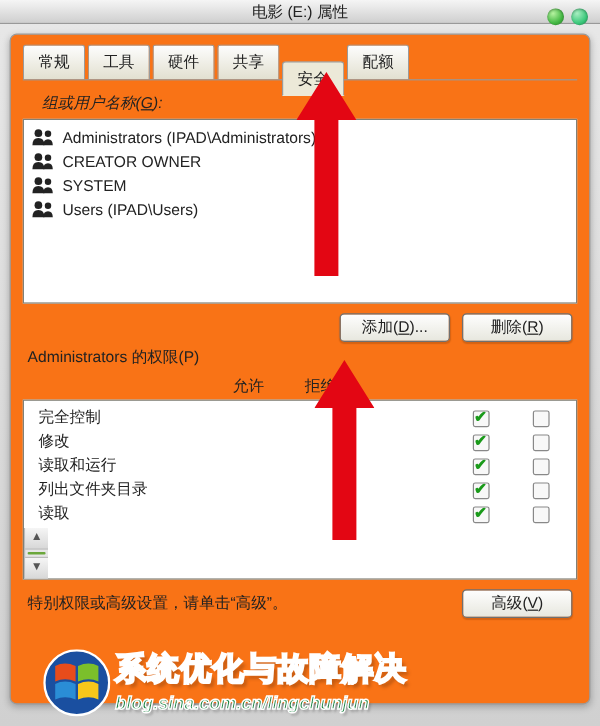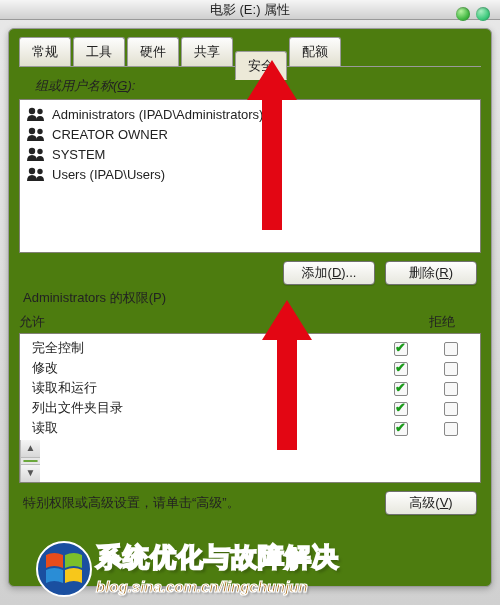--- a/index.html
+++ b/index.html
@@ -29,21 +29,21 @@
     position: absolute;
     right: 10px; top: 7px;
     display: flex; gap: 6px;
   }
   .dot { width: 14px; height: 14px; border-radius: 50%; box-shadow: inset 0 1px 2px rgba(0,0,0,.3); }
   .dot.green  { background: radial-gradient(circle at 35% 30%, #b6f3a0, #43b843 60%, #2a7a2a); }
   .dot.green2 { background: radial-gradient(circle at 35% 30%, #a8eec1, #3cc97c 60%, #1f7d4a); }
   .window {
     margin: 8px;
     height: calc(100% - 46px);
-    background: #4d7c0f;
+    background: #f97316;
     border: 1px solid #9a9a9a;
     border-radius: 6px;
     padding: 8px 10px 10px 10px;
     position: relative;
     box-shadow: 0 2px 6px rgba(0,0,0,.25);
   }
   
   .tabs {
     display: flex;
     gap: 0;
@@ -100,21 +100,21 @@
     background: linear-gradient(#fefefe,#e7e7de);
     box-shadow: 0 1px 1px rgba(0,0,0,.15);
     text-align: center;
     cursor: default;
   }
   .btn .ul { text-decoration: underline; }
   .perm-label { margin: 0 0 4px 4px; }
   .perm-headers {
     display: flex;
     padding-right: 26px;
-    justify-content: space-between;
+    justify-content: center;
     gap: 34px;
     margin: 6px 0 2px 0;
   }
   .perm-box {
     border: 1px solid #828177;
     background: #fff;
     height: 150px;
     position: relative;
     display: flex;
     flex-direction: column;
@@ -208,21 +208,21 @@
     text-shadow: 3px 3px 3px rgba(0,0,0,.25);
     letter-spacing: 1px;
     white-space: nowrap;
   }
   .wm-url {
     position: absolute;
     left: 60px; bottom: 2px;
     font-size: 15px;
     font-style: italic;
     font-weight: 700;
-    color: #a16207;
+    color: #15803d;
     -webkit-text-stroke: 1.2px #fff;
     text-shadow: 2px 2px 2px rgba(0,0,0,.2);
     white-space: nowrap;
   }
 </style>
 </head>
 <body>
 
 <div class="titlebar">
   <span class="title">电影 (E:) 属性</span>

